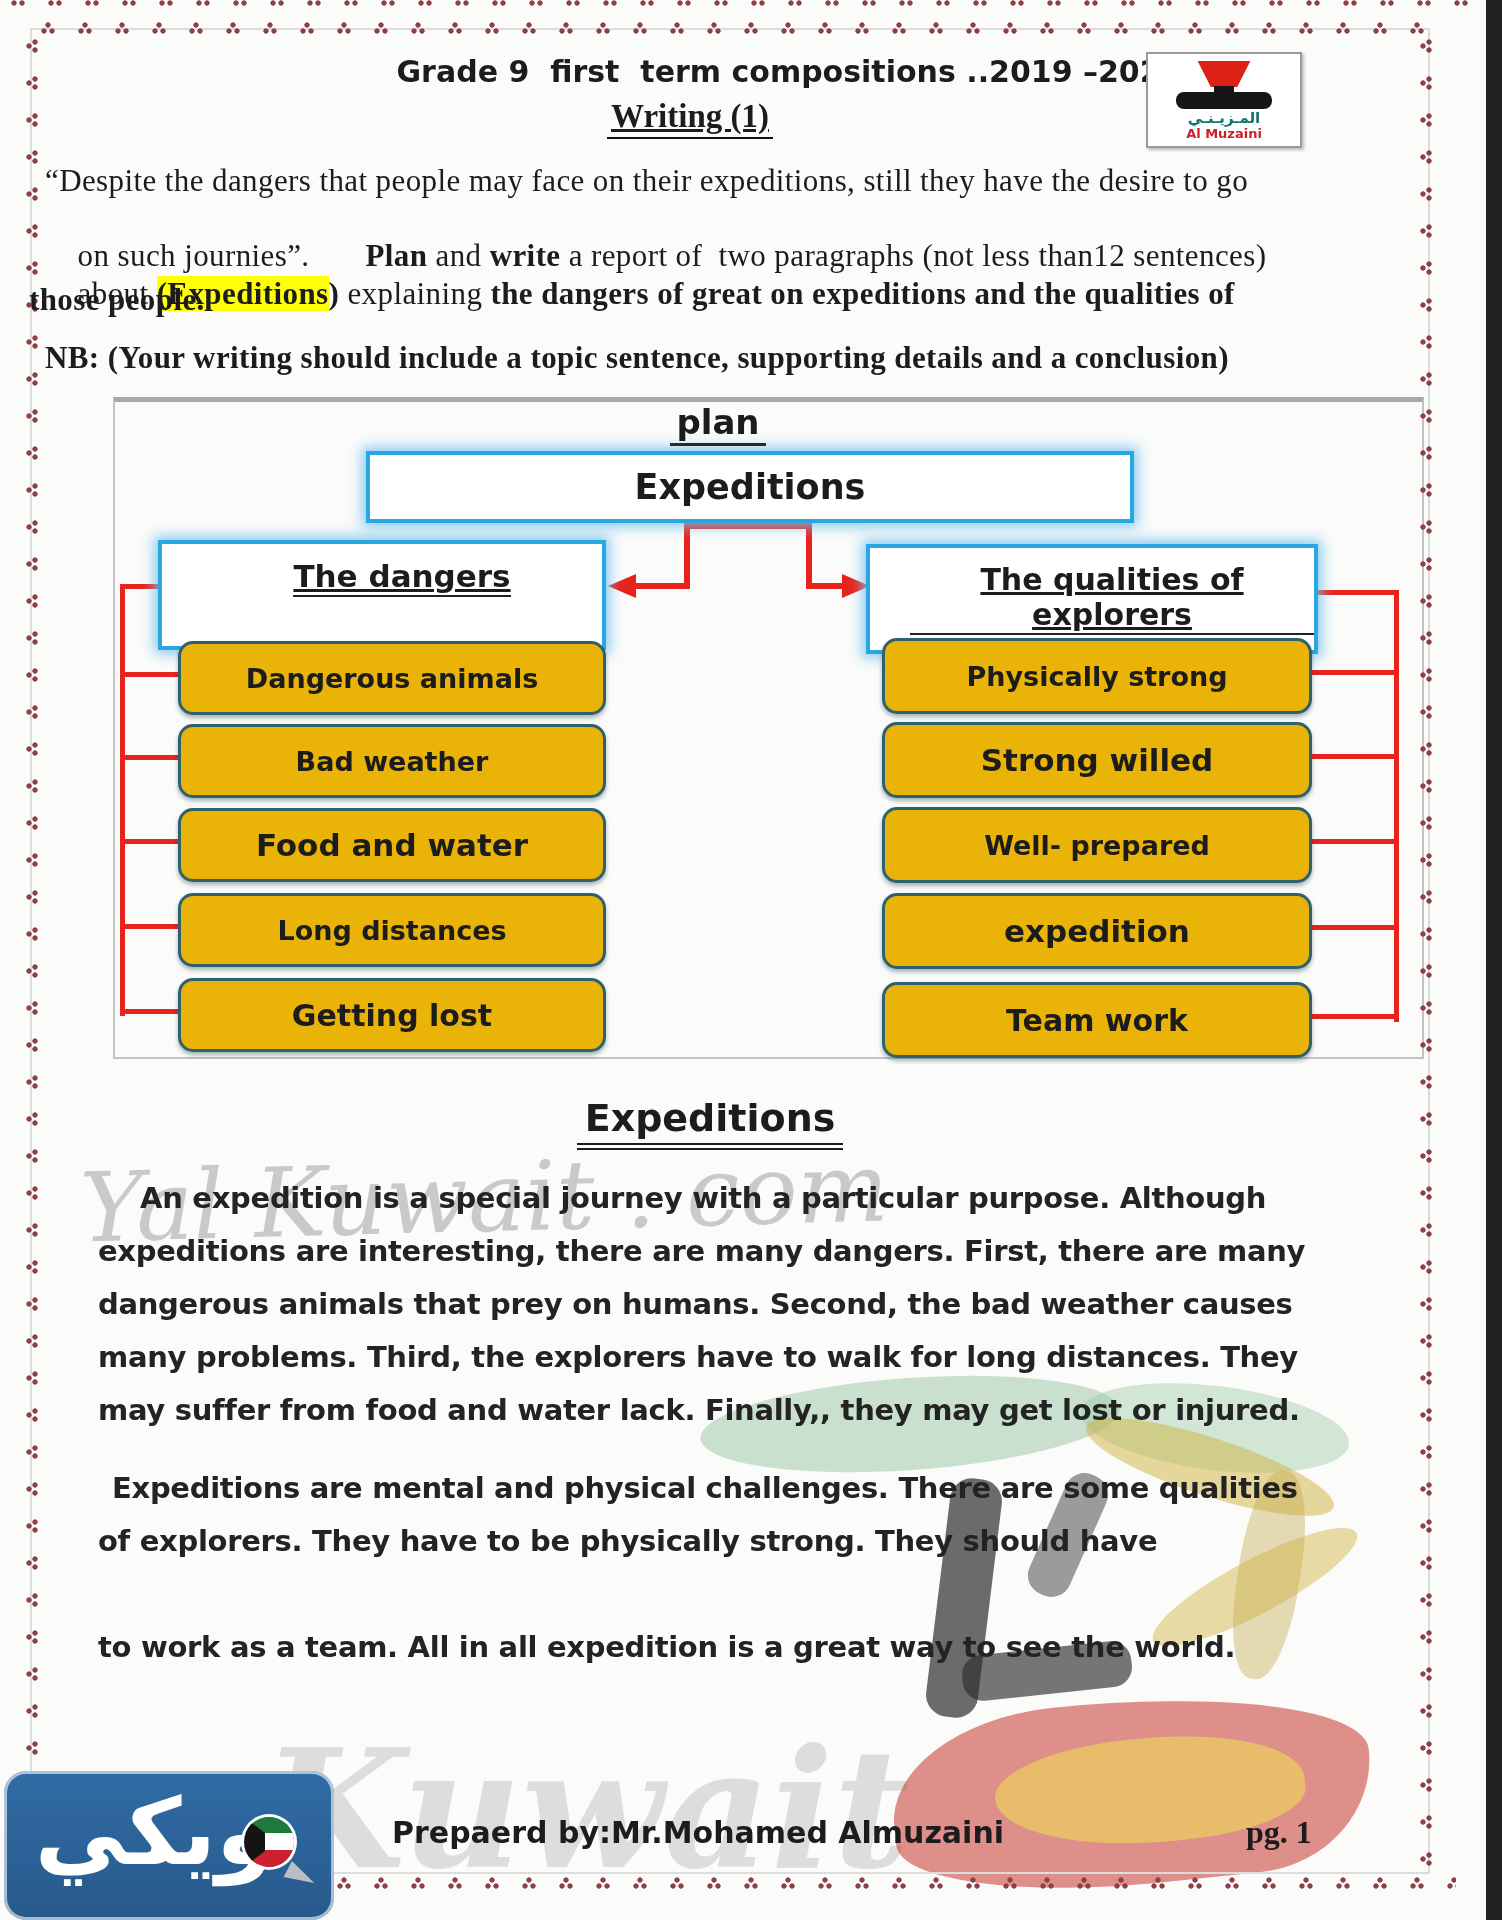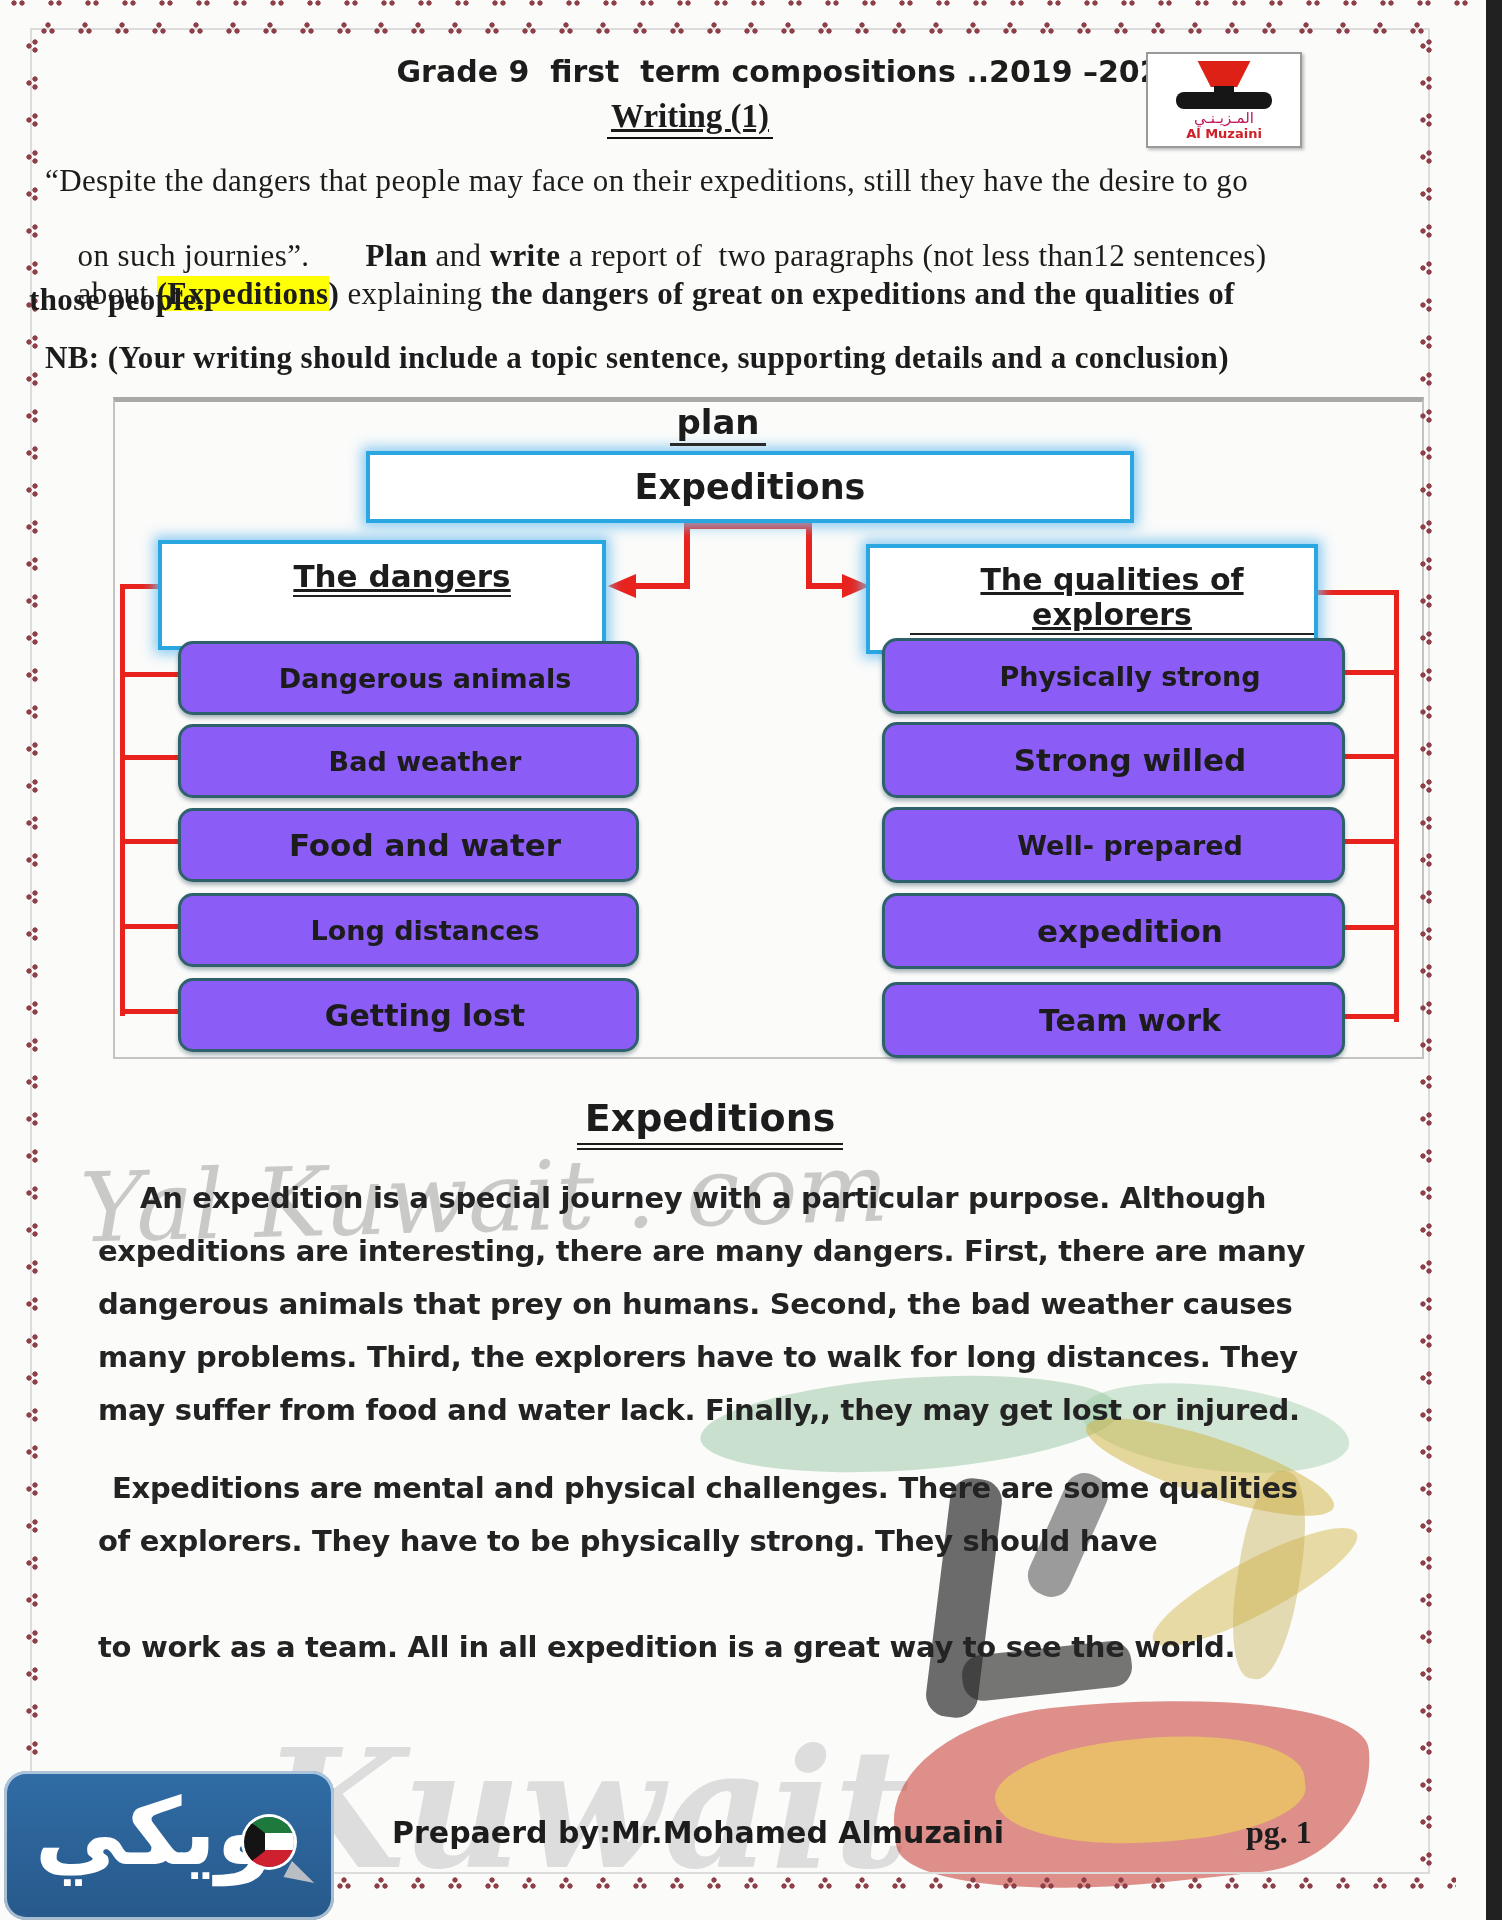--- a/index.html
+++ b/index.html
@@ -29,21 +29,21 @@
   .title2{left:0;top:98px;width:1380px;text-align:center;z-index:4;
           font-family:"Liberation Serif",serif;font-size:33px;font-weight:bold;}
   .title2 span{display:inline-block;text-decoration:underline;border-bottom:2px solid #111;padding:0 4px 2px 4px;}
 
   .stamp-box{left:1146px;top:52px;width:152px;height:92px;background:#fff;border:2px solid #9a9a9a;
              box-shadow:2px 2px 3px rgba(0,0,0,.25);z-index:4;}
   .stamp-cap{left:46px;top:7px;width:60px;height:26px;background:#de2116;
              clip-path:polygon(6% 0,94% 0,72% 100%,28% 100%);}
   .stamp-neck{left:66px;top:32px;width:20px;height:7px;background:#161616;}
   .stamp-base{left:28px;top:38px;width:96px;height:17px;background:#161616;border-radius:8px;}
-  .stamp-ar{left:0;top:56px;width:100%;text-align:center;color:#be185d;font-size:15px;font-weight:normal;line-height:16px;}
+  .stamp-ar{left:0;top:56px;width:100%;text-align:center;color:#0f766e;font-size:15px;font-weight:bold;line-height:16px;}
   .stamp-en{left:0;top:72px;width:100%;text-align:center;color:#cd2128;font-size:13px;font-weight:bold;}
 
   
   .ser{font-family:"Liberation Serif",serif;font-size:31px;letter-spacing:.4px;z-index:4;}
   .b{font-weight:bold;}
   .hl{background:#ffff05;font-weight:bold;}
   .gap{display:inline-block;width:56px;}
 
   
   .plan-box{left:113px;top:397px;width:1307px;height:655px;border:2px solid #c3c3c3;border-top:5px solid #a9a9a9;z-index:2;}
@@ -51,22 +51,22 @@
   .plan-label span{display:inline-block;border-bottom:3px solid #2a2a2a;padding:0 6px 1px 6px;}
 
   .bluebox{background:#fff;border:4px solid #2aa7e0;box-shadow:0 0 12px 4px rgba(120,195,240,.85);z-index:3;}
   .root-box{left:366px;top:451px;width:760px;height:64px;display:flex;align-items:center;justify-content:center;
             font-size:35px;font-weight:bold;}
   .branch{display:block;text-align:center;padding-top:14px;font-weight:bold;}
   .branch span{display:inline-block;text-decoration:underline;text-decoration-thickness:2.5px;border-bottom:2px solid #222;padding-bottom:1px;margin-left:40px;}
   .branch-l{left:158px;top:540px;width:440px;height:88px;font-size:31px;}
   .branch-r{left:866px;top:544px;width:444px;height:88px;font-size:30px;}
 
-  .node{background:#8b5cf6;border:3px solid #2f616d;border-radius:15px;box-shadow:0 3px 4px rgba(35,70,80,.4);
-        display:flex;align-items:center;justify-content:center;font-weight:bold;z-index:3;padding-left:33px;}
+  .node{background:#eab308;border:3px solid #2f616d;border-radius:15px;box-shadow:0 3px 4px rgba(35,70,80,.4);
+        display:flex;align-items:center;justify-content:center;font-weight:bold;z-index:3;}
   .ln{left:178px;width:422px;height:68px;}
   .rn{left:882px;width:424px;height:70px;}
   .fs27{font-size:27px;} .fs30{font-size:30px;} .fs31{font-size:31px;}
 
   .red{background:#e8231e;z-index:2;}
   .tri{width:0;height:0;z-index:2;}
 
   
   .essay-title{left:510px;top:1096px;width:400px;text-align:center;font-size:38px;font-weight:bold;z-index:4;}
   .essay-title span{display:inline-block;border-bottom:7px double #1c1c1c;padding:0 8px 3px 8px;}

